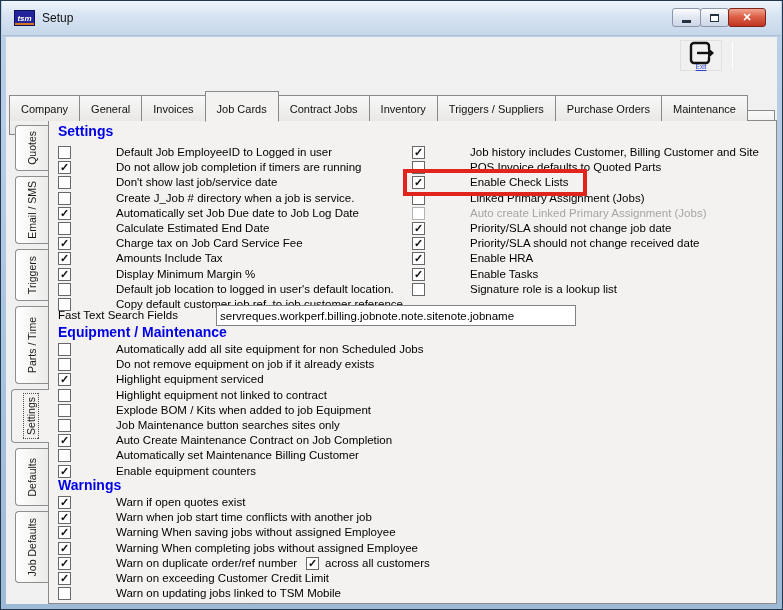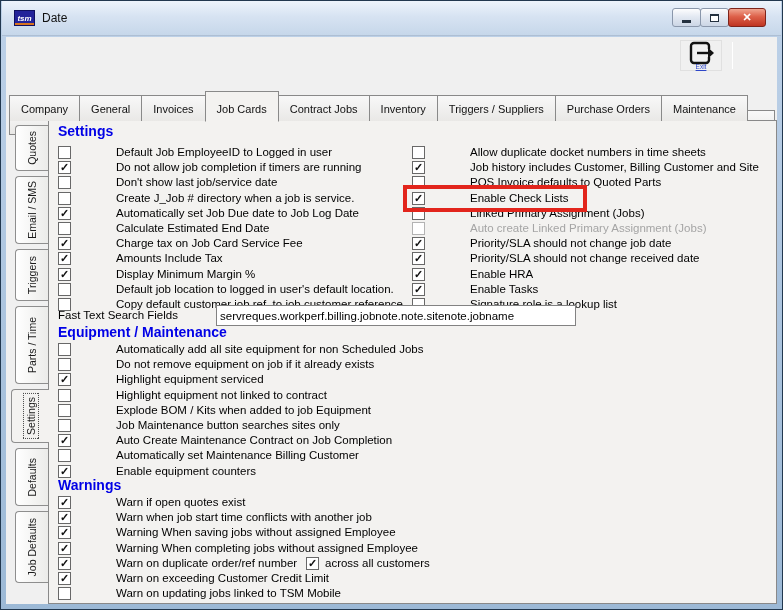--- a/index.html
+++ b/index.html
@@ -83,21 +83,21 @@
              background:#fff; font-size:11.5px; font-family:"Liberation Sans",sans-serif;
              padding:0 3px; color:#000;margin-left:16px; }
 </style>
 </head>
 <body>
 
 <div class="win">
 
   <div class="titlebar">
     <div class="appicon">tsm</div>
-    <div class="wtitle">Date</div>
+    <div class="wtitle">Setup</div>
     <div class="capbtns">
       <div class="capbtn">
         <span class="g-min"></span>
       </div>
       <div class="capbtn">
         <span class="g-rest"></span>
       </div>
       <div class="capbtn close">
         <span>✕</span>
       </div>
@@ -228,24 +228,20 @@
           <span class="chk-box"></span>
           <span class="chk-lbl">Default job location to logged in user's default location.</span>
         </div>
         <div class="chk-row">
           <span class="chk-box"></span>
           <span class="chk-lbl">Copy default customer job ref. to job customer reference</span>
         </div>
       </div>
     <div class="rows" style="left:406px; top:109px;">
         <div class="chk-row">
-          <span class="chk-box"></span>
-          <span class="chk-lbl">Allow duplicate docket numbers in time sheets</span>
-        </div>
-        <div class="chk-row">
           <span class="chk-box">✓</span>
           <span class="chk-lbl">Job history includes Customer, Billing Customer and Site</span>
         </div>
         <div class="chk-row">
           <span class="chk-box"></span>
           <span class="chk-lbl">POS Invoice defaults to Quoted Parts</span>
         </div>
         <div class="chk-row highlight">
           <span class="chk-box">✓</span>
           <span class="chk-lbl">Enable Check Lists</span>

